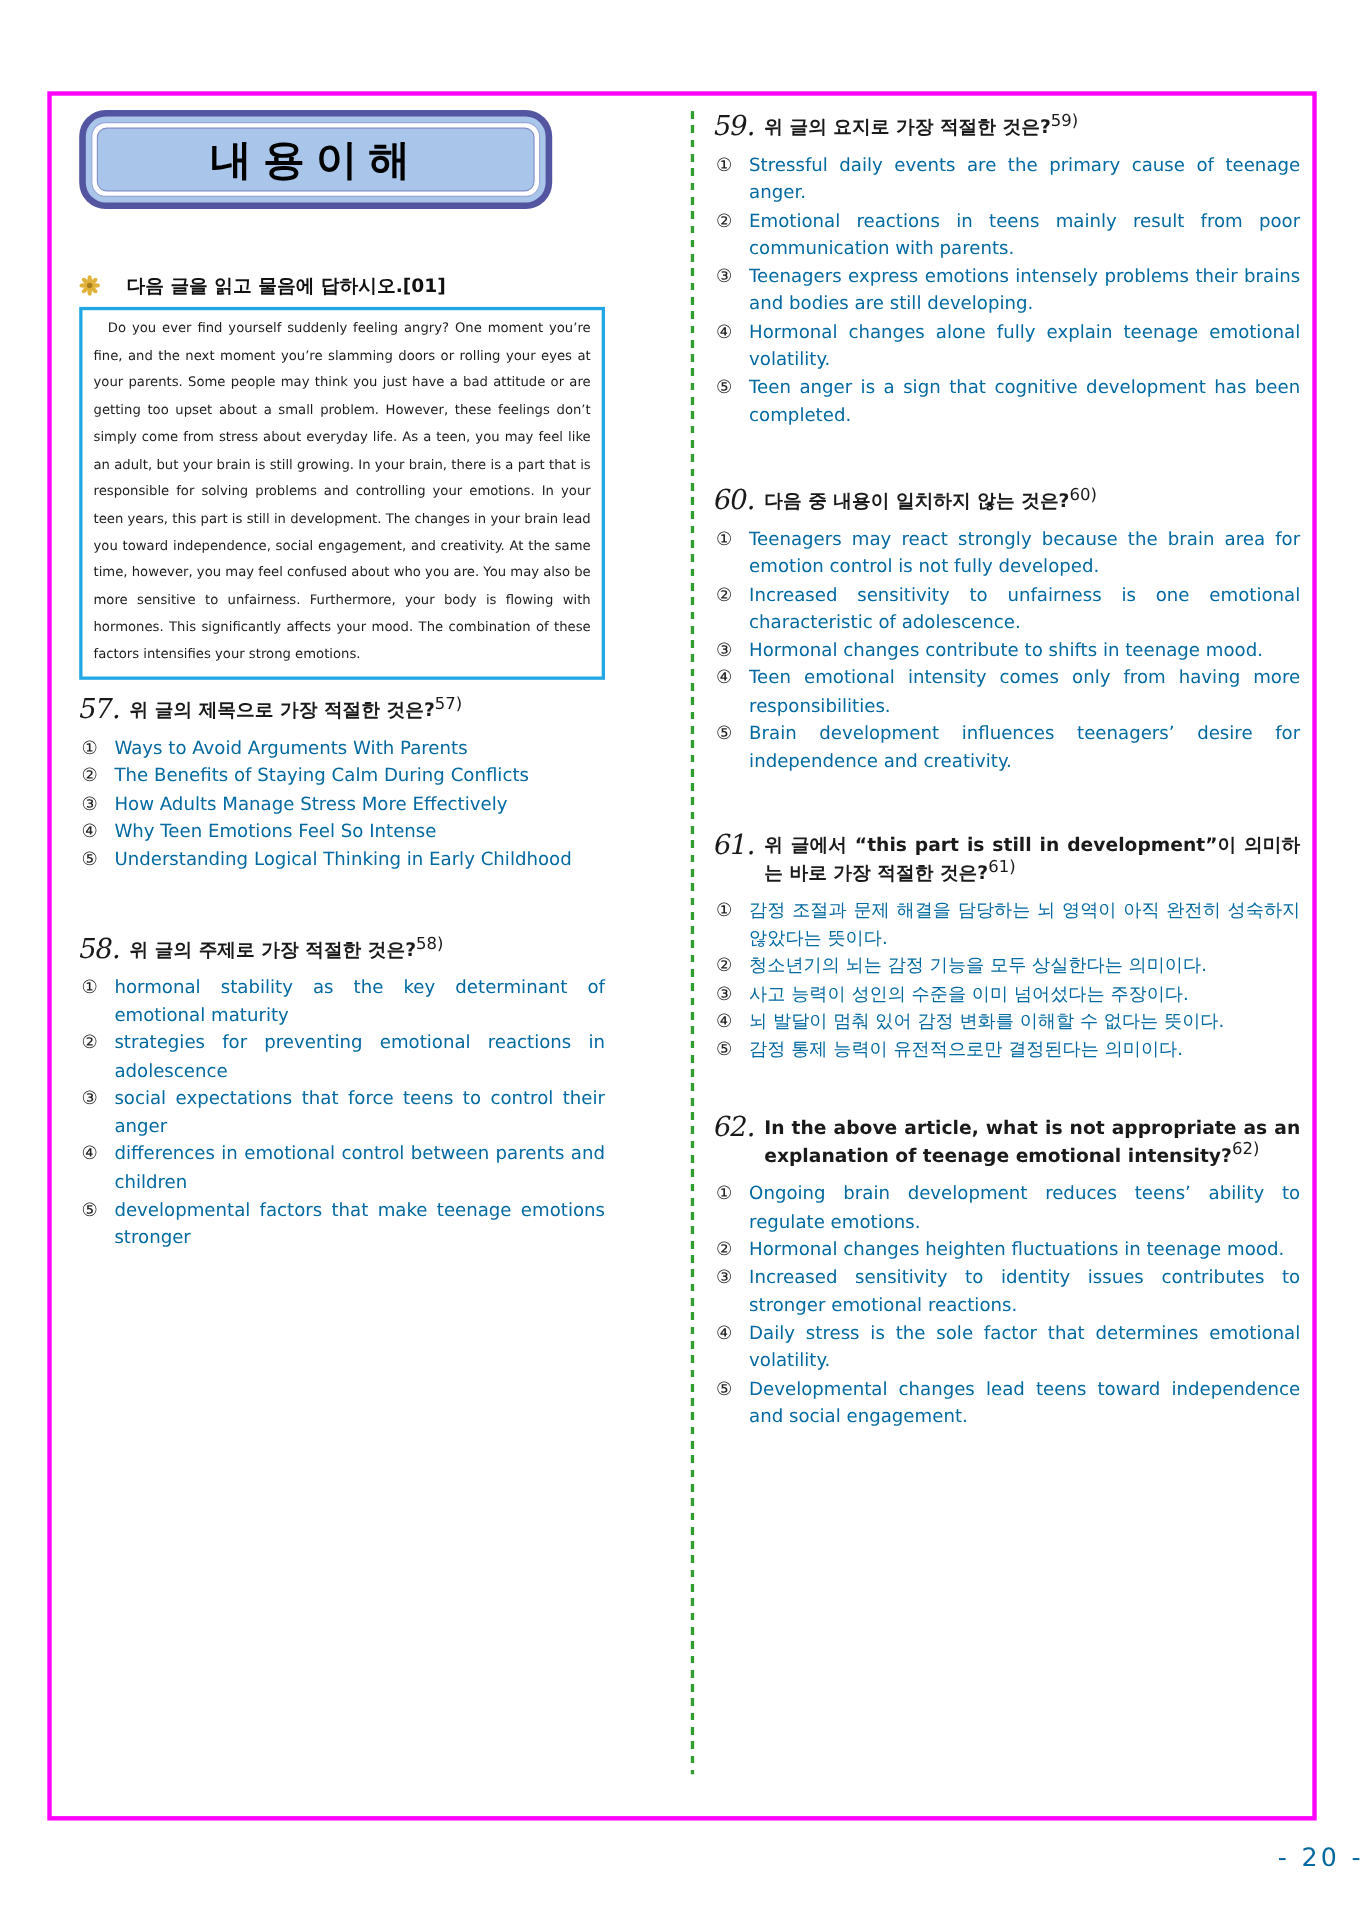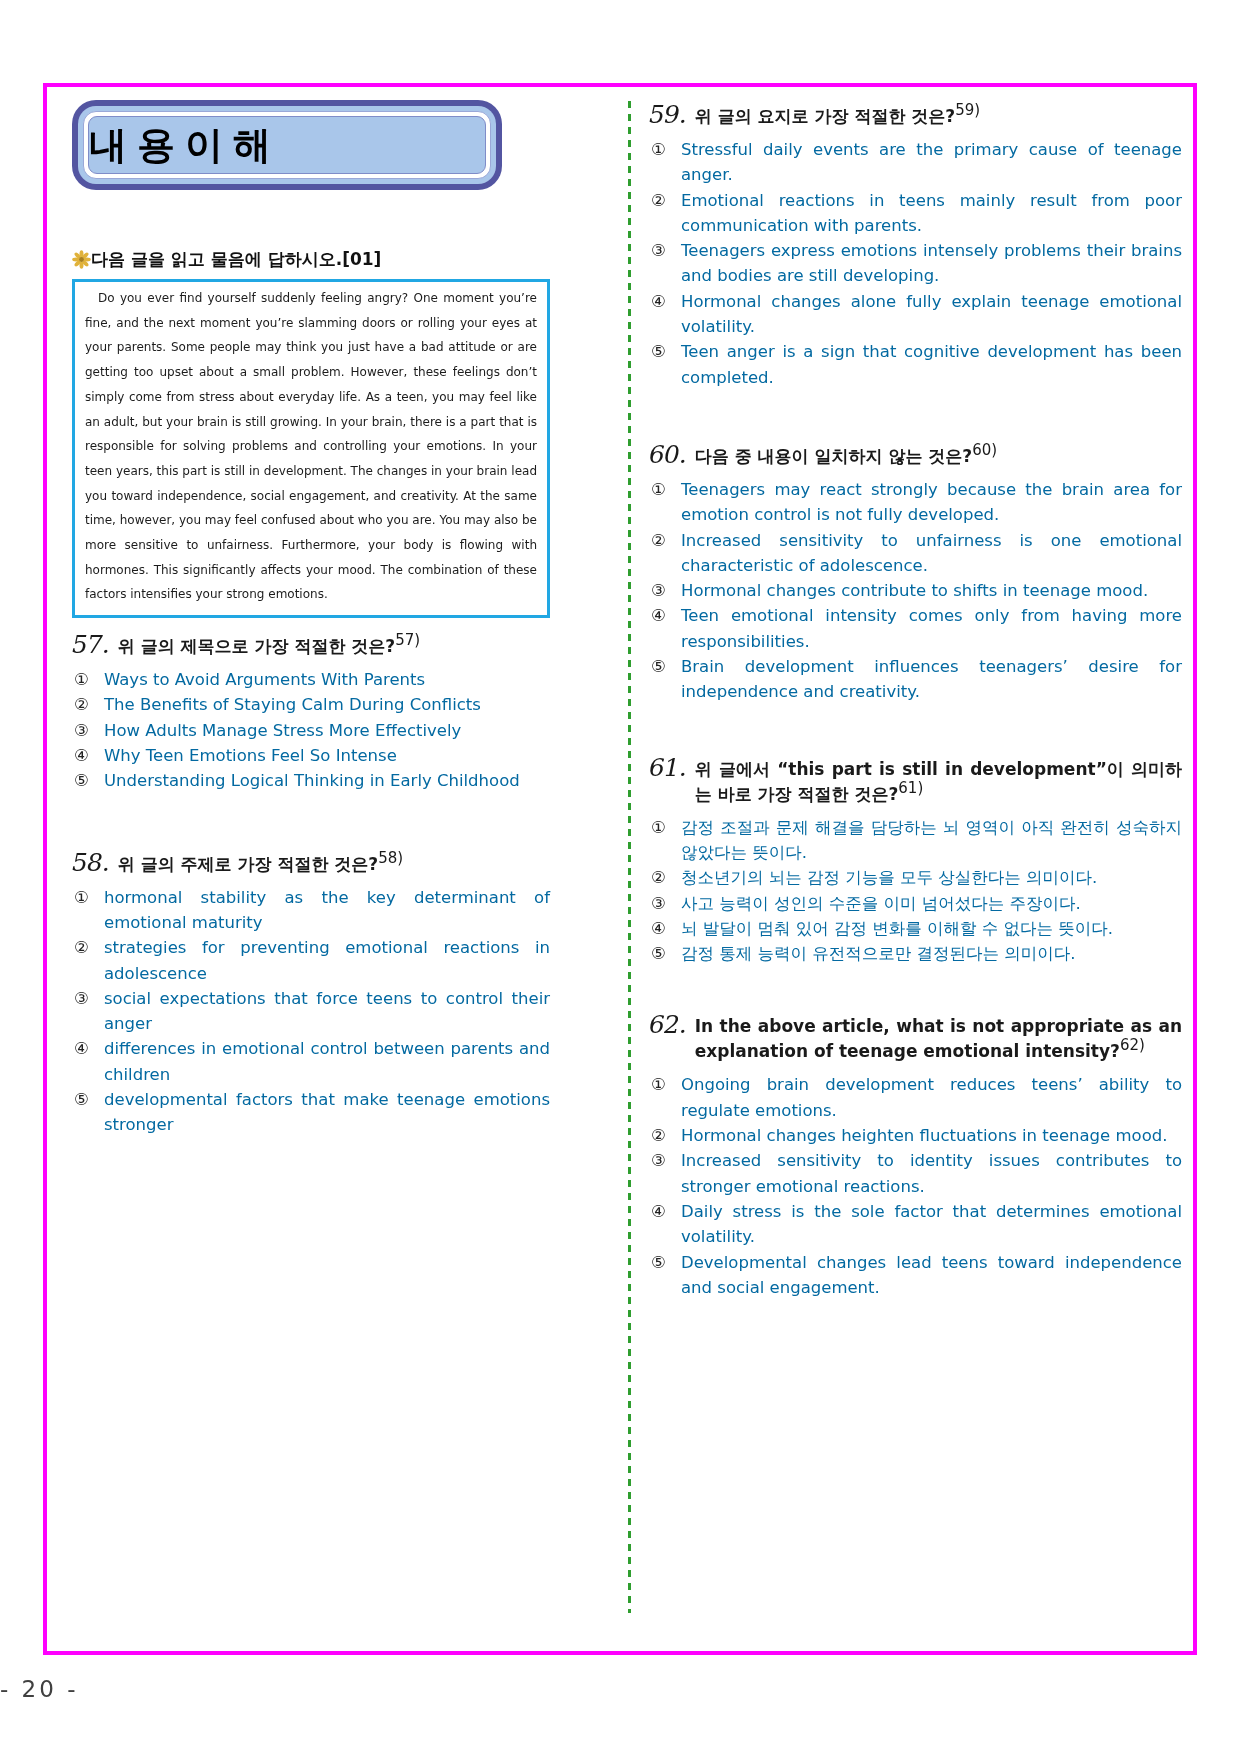--- a/index.html
+++ b/index.html
@@ -22,25 +22,25 @@
   .divider{
     position:absolute;left:581px;top:14px;width:3px;height:1512px;
     background-image:repeating-linear-gradient(to bottom,#2f9e2f 0 7px,transparent 7px 13px);
   }
   
   .tb1{background:#5355a1;border-radius:24px;padding:6px;width:418px;}
   .tb2{background:#a9c6ea;border-radius:18px;padding:5px;}
   .tb3{background:#ffffff;border-radius:13px;padding:4px;border:1px solid #9aa8d8;}
   .tb4{
     background:#a9c6ea;border-radius:9px;border:1px solid #7f8cc8;
-    text-align:left;font-size:38px;line-height:44px;padding:6px 0;
+    text-align:center;font-size:38px;line-height:44px;padding:6px 0;
     font-weight:bold;letter-spacing:10px;color:#000;
   }
   .instruction{
-    margin-top:58px;display:flex;align-items:center;gap:0;
+    margin-top:58px;display:flex;align-items:center;gap:24px;
     font-size:17px;font-weight:bold;color:#111;
   }
   .passage{
     margin-top:8px;border:3px solid #21a7e3;
     padding:4px 10px 8px 10px;
     box-sizing:border-box;
   }
   .passage p{
     margin:0;font-size:12px;line-height:24.7px;
     text-align:justify;text-indent:13px;color:#1c1c1c;
@@ -62,21 +62,21 @@
     font-size:17px;font-weight:bold;line-height:25px;padding-top:2px;
     text-align:justify;
   }
   .q-ref{font-size:15px;font-weight:normal;vertical-align:super;line-height:0;}
   .options{margin-top:8px;}
   .option{display:flex;margin:0 0 0 2px;}
   .opt-m{flex:none;width:30px;font-size:16.5px;line-height:25.3px;color:#222;}
   .opt-t{flex:1;font-size:16.5px;line-height:25.3px;text-align:justify;color:#0369a1;}
   .footer{
     position:absolute;top:1676px;left:0;width:100%;
-    text-align:left;font-size:23px;letter-spacing:3px;color:#404040;
+    text-align:right;font-size:23px;letter-spacing:3px;color:#0369a1;
   }
   .flower{flex:none;width:19px;height:19px;}
 </style>
 </head>
 <body>
 
 <div class="frame">
 
   <div class="col-left">
 

